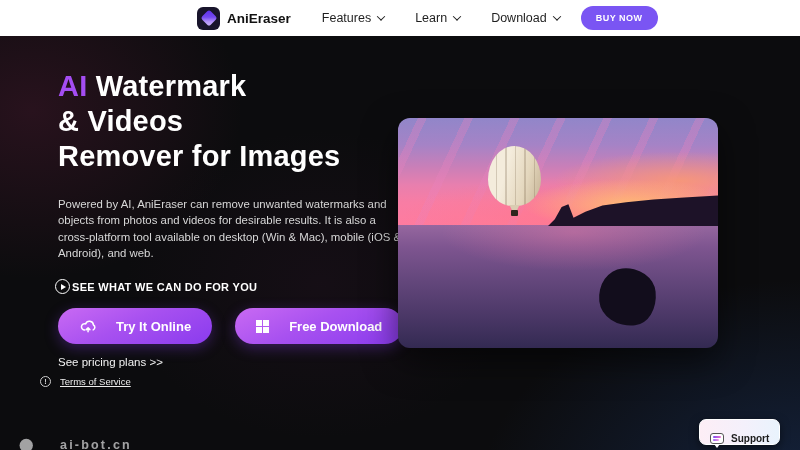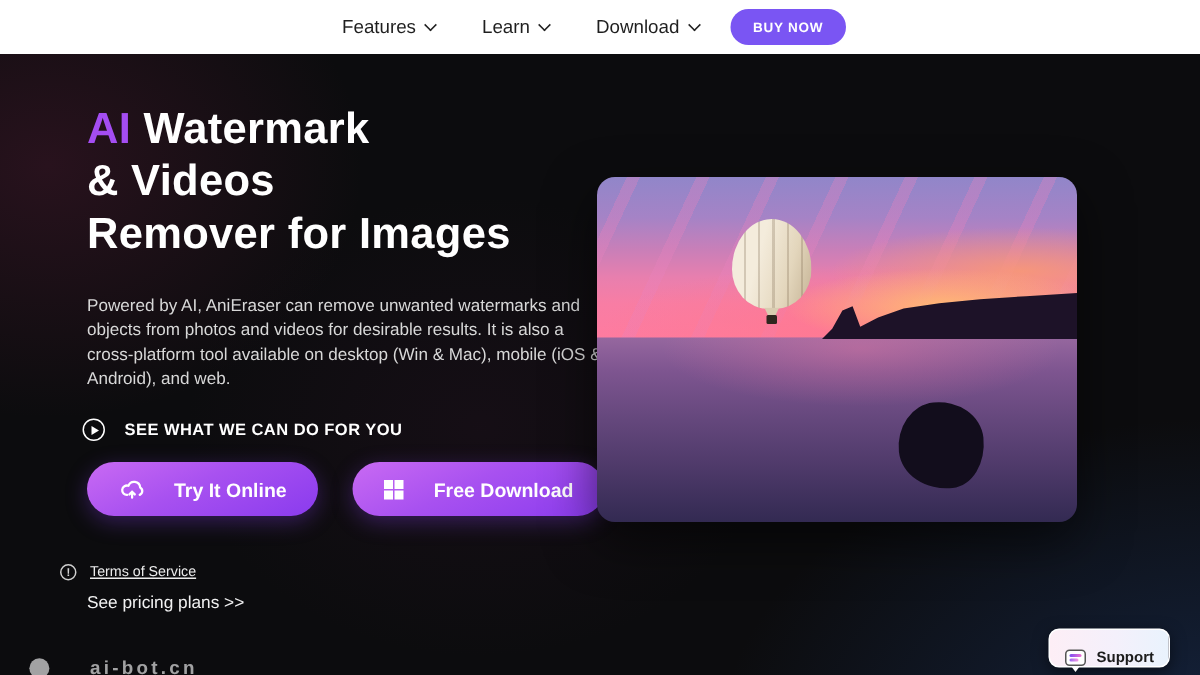--- a/index.html
+++ b/index.html
@@ -27,36 +27,36 @@
       radial-gradient(520px 340px at 102% 112%, rgba(28,56,105,.55), transparent 65%),
       radial-gradient(300px 240px at 4% 18%, rgba(105,32,64,.30), transparent 70%),
       radial-gradient(280px 220px at 40% 60%, rgba(70,25,60,.16), transparent 70%),
       #0c0c0e; }
 
   .title { position:absolute; left:58px; top:33px; color:#fff; font-size:29px; line-height:35px; font-weight:700; letter-spacing:.2px; }
   .hl { color:#a44df2; }
 
   .desc { position:absolute; left:58px; top:160px; color:#d8d8d8; font-size:11.4px; line-height:16.4px; }
 
-  .video-cta { position:absolute; left:55px; top:243px; display:flex; align-items:center; gap:13px;
+  .video-cta { position:absolute; left:55px; top:243px; display:flex; align-items:center; gap:2px;
     color:#fff; font-size:11px; font-weight:700; letter-spacing:.3px; cursor:pointer; }
   .play { width:15px; height:15px; border:1.5px solid #fff; border-radius:50%; position:relative; flex:0 0 auto; }
   .play::after { content:""; position:absolute; left:5px; top:3.8px;
     border-left:5px solid #fff; border-top:3.6px solid transparent; border-bottom:3.6px solid transparent; }
 
   .cta-row { position:absolute; left:58px; top:272px; display:flex; gap:23px; }
   .btn { display:flex; align-items:center; gap:20px; height:36px; padding:0 21px; border:none; border-radius:18px;
     color:#fff; font-size:13px; font-weight:700; font-family:inherit; cursor:pointer;
     background:linear-gradient(155deg,#c96af3 0%,#a851f0 45%,#8a3bee 100%);
     box-shadow:0 4px 14px rgba(130,60,230,.35); }
   .win-icon { width:13px; height:13px; flex:0 0 auto;
     background-image:linear-gradient(#fff,#fff),linear-gradient(#fff,#fff),linear-gradient(#fff,#fff),linear-gradient(#fff,#fff);
     background-size:6px 6px; background-position:0 0,7px 0,0 7px,7px 7px; background-repeat:no-repeat; }
 
-  .pricing { position:absolute; left:58px; top:320px; color:#f2f2f2; font-size:11.5px; text-decoration:none;margin-top:40px; }
+  .pricing { position:absolute; left:58px; top:320px; color:#f2f2f2; font-size:11.5px; text-decoration:none; }
 
   .terms { position:absolute; left:40px; top:340px; display:flex; align-items:center; gap:6px; color:#d4d4d4; font-size:9.5px; }
   .info { display:inline-flex; align-items:center; justify-content:center; width:11px; height:11px;
     border:1px solid #cfcfcf; border-radius:50%; font-size:7.5px; font-weight:700; flex:0 0 auto; }
   .terms a { color:#ececec; margin-left:3px; }
 
   
   .hero-image { position:absolute; left:398px; top:82px; width:320px; height:230px; border-radius:12px;
     overflow:hidden; box-shadow:0 12px 34px rgba(0,0,0,.55); }
   .sky { position:absolute; left:0; top:0; width:100%; height:108px;
@@ -102,20 +102,26 @@
   .chat-tail { position:absolute; left:3px; bottom:-4.5px; width:0; height:0;
     border-left:3px solid transparent; border-right:3px solid transparent; border-top:4px solid #fff; }
 </style>
 </head>
 <body>
 
 <div class="page">
 
   <header>
     <div class="nav-inner">
+      <div class="brand">
+        <span class="logo">
+            <span class="logo-gem"></span>
+          </span>
+        <span class="brand-name">AniEraser</span>
+      </div>
       <div class="nav-item">
         <span>Features</span>
         <span class="chev"></span>
       </div>
       <div class="nav-item">
         <span>Learn</span>
         <span class="chev"></span>
       </div>
       <div class="nav-item">
         <span>Download</span>

